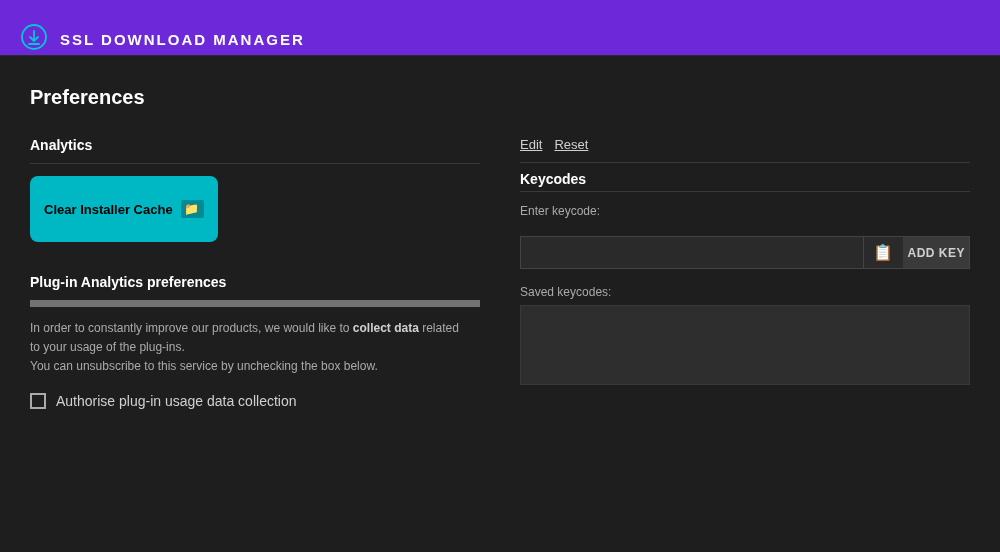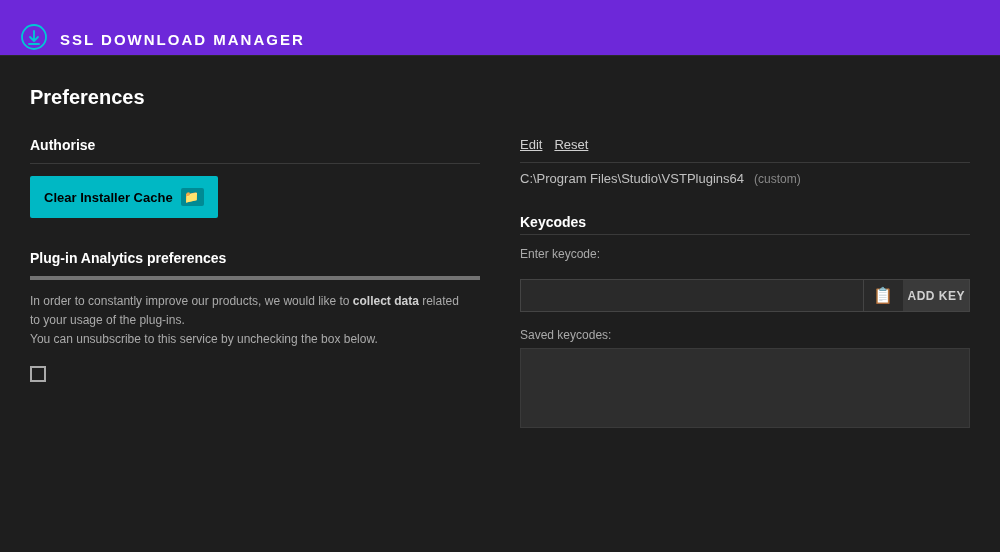--- a/index.html
+++ b/index.html
@@ -79,25 +79,25 @@
     }
 
     
     .btn-cyan {
       display: inline-flex;
       align-items: center;
       gap: 8px;
       background-color: #00b8c4;
       color: #000000;
       border: none;
-      padding: 12px 14px;
+      padding: 24px 14px;
       font-size: 13px;
       font-weight: 600;
       cursor: pointer;
-      border-radius: 2px;
+      border-radius: 8px;
       margin-bottom: 28px;
     }
 
     .btn-icon-box {
       background-color: #008a94;
       padding: 2px 4px;
       border-radius: 2px;
       font-size: 12px;
     }
 
@@ -105,21 +105,21 @@
     .analytics-section {
       margin-top: 4px;
     }
 
     .analytics-title {
       color: #ffffff;
       font-size: 14px;
       font-weight: 600;
       margin-bottom: 12px;
       padding-bottom: 10px;
-      border-bottom: 4px solid #737373;
+      border-bottom: 7px solid #737373;
     }
 
     .analytics-description {
       font-size: 12px;
       color: #aaaaaa;
       line-height: 1.6;
       margin-bottom: 16px;
     }
 
     .analytics-description strong {
@@ -286,53 +286,50 @@
   </div>
 </div>
 
 <div class="main-content">
   <div class="page-title">Preferences</div>
 
   <div class="two-col">
 
     <div class="left-col">
       
-      <div class="section-title">Authorise</div>
+      <div class="section-title">Analytics</div>
 
       <button class="btn-cyan">
         <span>Clear Installer Cache</span>
         <span class="btn-icon-box">📁</span>
       </button>
 
       
       <div class="analytics-section">
         <div class="analytics-title">Plug-in Analytics preferences</div>
         <div class="analytics-description">
           <span>In order to constantly improve our products, we would like to </span><strong>collect data</strong><span> related<br>to your usage of the plug-ins.<br>You can unsubscribe to this service by unchecking the box below.</span>
         </div>
 
         <div class="checkbox-row">
           <div class="checkbox-custom"></div>
+          <label class="checkbox-label">Authorise plug-in usage data collection</label>
         </div>
       </div>
     </div>
 
     <div class="right-col">
 
       <div class="vst-header">
         <div class="vst-actions">
           <button class="link-btn">Edit</button>
           <button class="link-btn">Reset</button>
         </div>
       </div>
 
-      <div class="vst-path">
-        <span>C:\Program Files\Studio\VSTPlugins64</span>
-        <span class="vst-path-custom">(custom)</span>
-      </div>
 
       <div>
         <div class="keycodes-title">Keycodes</div>
 
         <div class="keycode-label">Enter keycode:</div>
         <div class="keycode-input-row">
           <input class="keycode-input" type="text" style="">
           <button class="keycode-clipboard-btn">
             <span>📋</span>
           </button>

